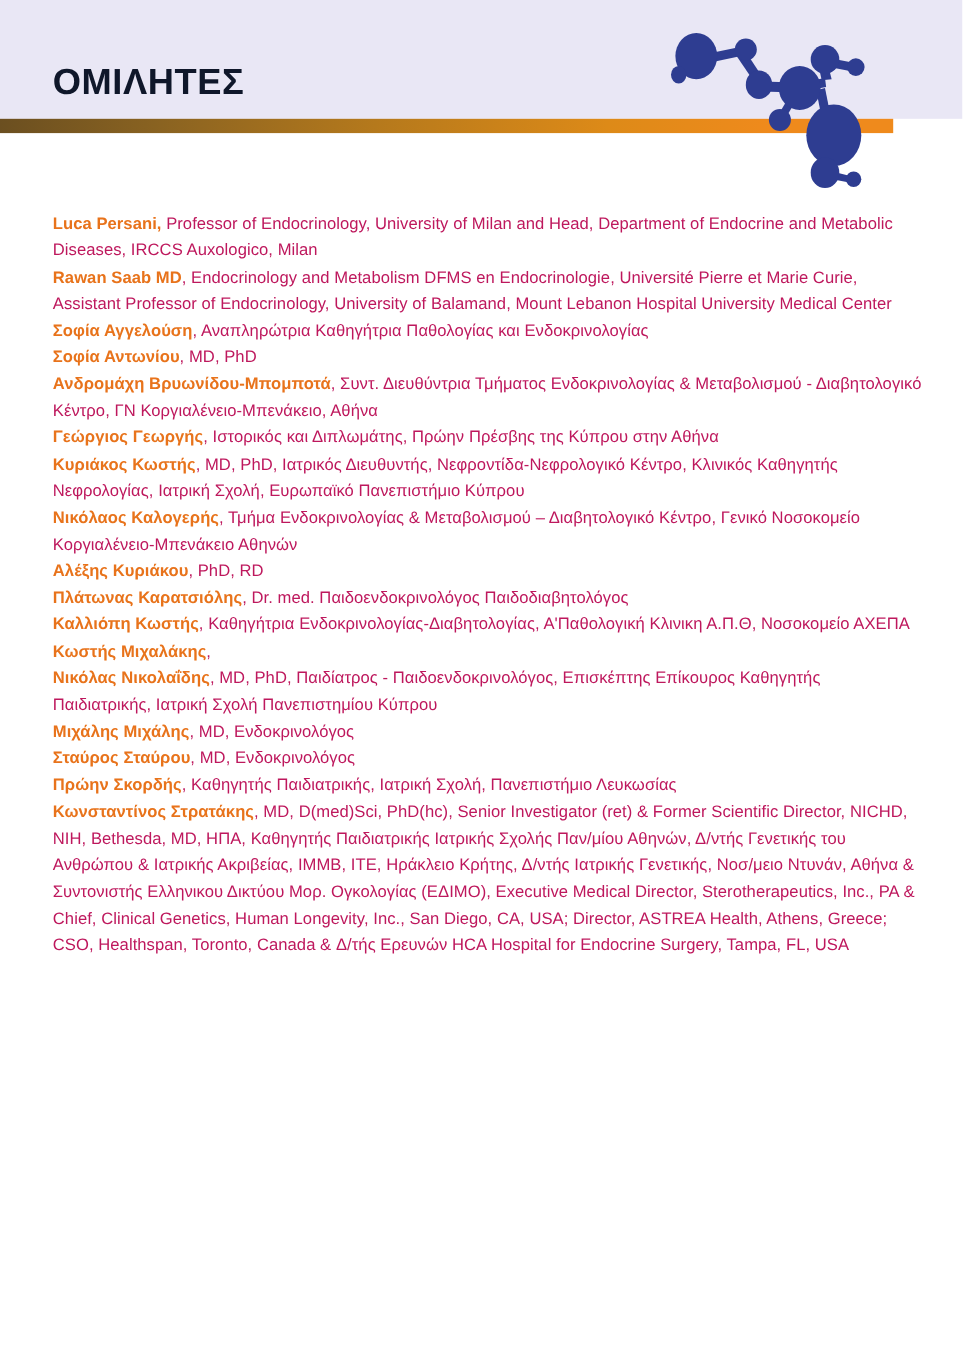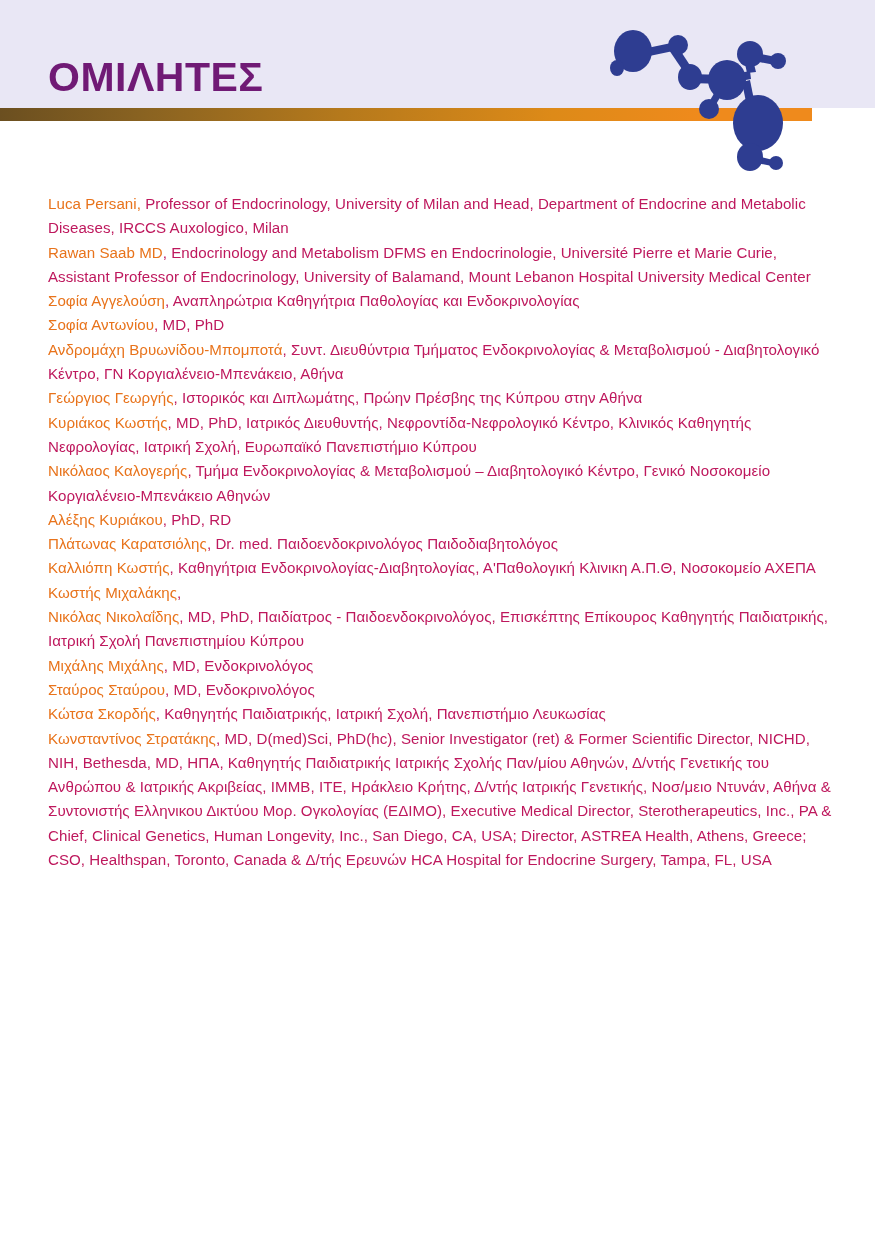--- a/index.html
+++ b/index.html
@@ -28,24 +28,24 @@
     left: 0;
     top: 0;
     width: 875px;
     height: 108px;
     background: #e9e7f5;
   }
   .header-title {
     position: absolute;
     left: 48px;
     top: 57px;
-    font-size: 41px;
+    font-size: 33px;
     font-weight: bold;
     letter-spacing: 0.5px;
-    color: #701a75;
+    color: #0f172a;
     line-height: 1;
     white-space: nowrap;
     margin: 0;
   }
   .header-rule {
     position: absolute;
     left: 0;
     top: 108px;
     width: 812px;
     height: 13px;
@@ -70,21 +70,21 @@
   .speaker-entry {
     font-size: 15.1px;
     line-height: 24.3px;
     color: #3c4ba0;
     margin: 0;
     text-align: left;
     letter-spacing: 0.05px;
   }
   .speaker-name {
     color: #e8731b;
-    font-weight: normal;
+    font-weight: bold;
   }
   .speaker-detail {
     color: #be185d;
     font-weight: normal;
   }
 </style>
 </head>
 <body>
 
 <div class="header">
@@ -164,18 +164,18 @@
   <p class="speaker-entry">
     <span class="speaker-name">Νικόλας Νικολαΐδης</span><span class="speaker-detail">, MD, PhD, Παιδίατρος - Παιδοενδοκρινολόγος, Επισκέπτης Επίκουρος Καθηγητής Παιδιατρικής, Ιατρική Σχολή Πανεπιστημίου Κύπρου</span>
   </p>
   <p class="speaker-entry">
     <span class="speaker-name">Μιχάλης Μιχάλης</span><span class="speaker-detail">, MD, Ενδοκρινολόγος</span>
   </p>
   <p class="speaker-entry">
     <span class="speaker-name">Σταύρος Σταύρου</span><span class="speaker-detail">, MD, Ενδοκρινολόγος</span>
   </p>
   <p class="speaker-entry">
-    <span class="speaker-name">Κώτσα Σκορδής</span><span class="speaker-detail">, Καθηγητής Παιδιατρικής, Ιατρική Σχολή, Πανεπιστήμιο Λευκωσίας</span>
+    <span class="speaker-name">Πρώην Σκορδής</span><span class="speaker-detail">, Καθηγητής Παιδιατρικής, Ιατρική Σχολή, Πανεπιστήμιο Λευκωσίας</span>
   </p>
   <p class="speaker-entry">
     <span class="speaker-name">Κωνσταντίνος Στρατάκης</span><span class="speaker-detail">,  MD, D(med)Sci, PhD(hc), Senior Investigator (ret) &amp; Former Scientific Director, NICHD, NIH, Bethesda, MD, ΗΠΑ, Καθηγητής Παιδιατρικής Ιατρικής Σχολής Παν/μίου Αθηνών, Δ/ντής Γενετικής του Ανθρώπου &amp; Ιατρικής Ακριβείας, IMMB, ITE, Ηράκλειο Κρήτης, Δ/ντής Ιατρικής Γενετικής, Νοσ/μειο Ντυνάν, Αθήνα &amp; Συντονιστής Ελληνικου Δικτύου Μορ. Ογκολογίας (ΕΔΙΜΟ), Executive Medical Director, Sterotherapeutics, Inc., PA &amp; Chief, Clinical Genetics, Human Longevity, Inc., San Diego, CA, USA; Director, ASTREA Health, Athens, Greece; CSO, Healthspan, Toronto, Canada &amp; Δ/τής Ερευνών HCA Hospital for Endocrine Surgery, Tampa, FL, USA</span>
   </p>
 </div>
 
 </body></html>

